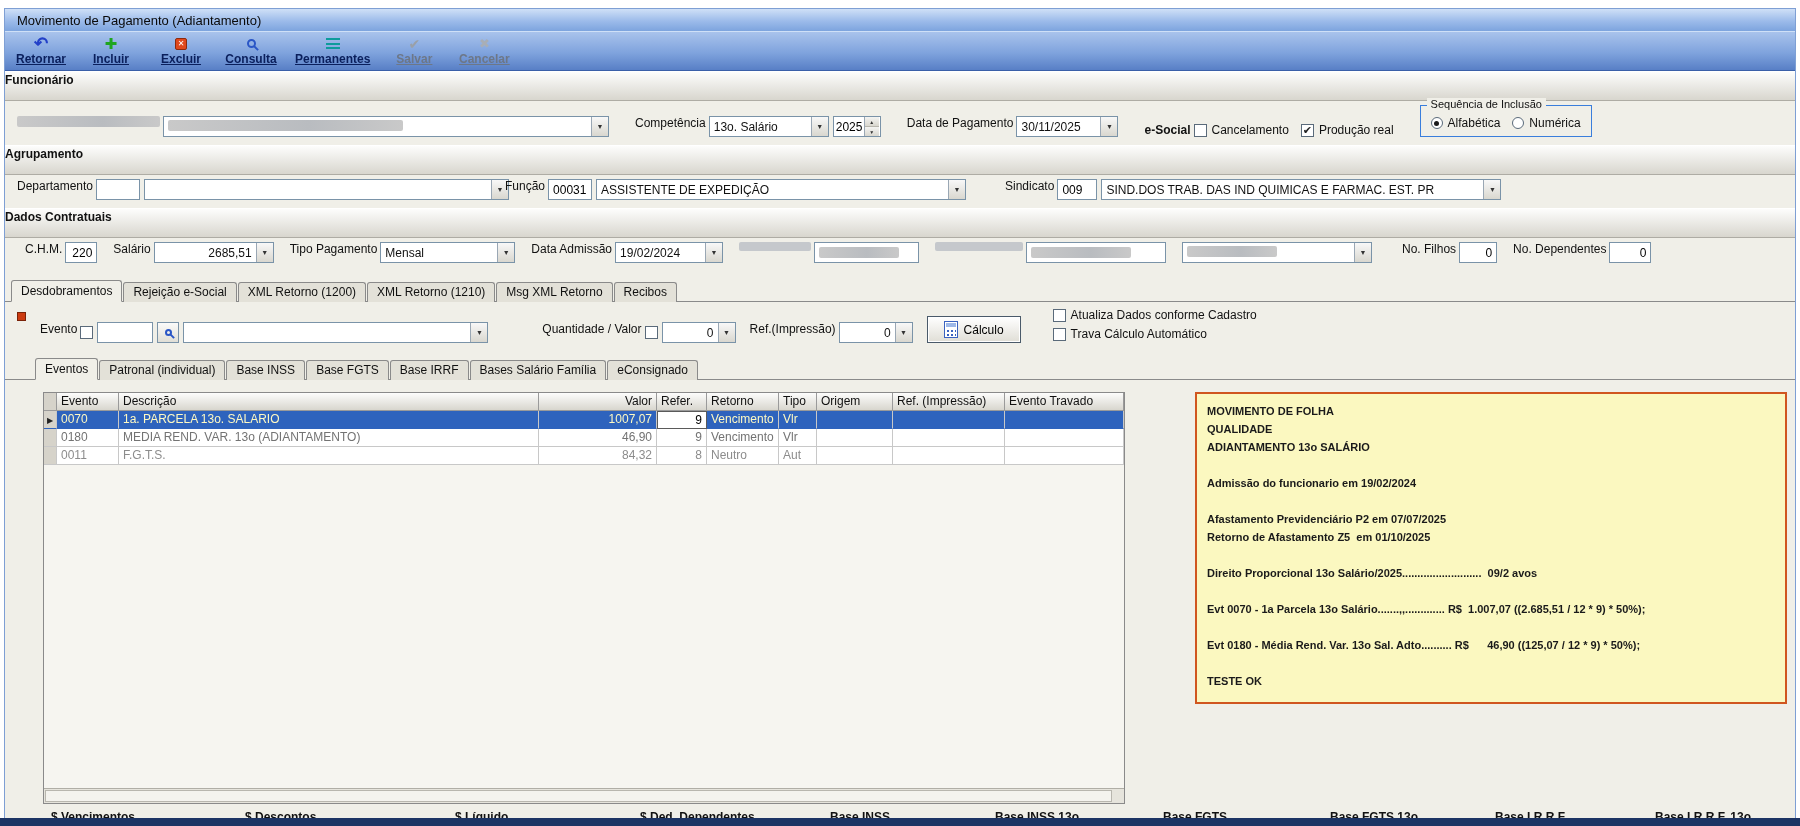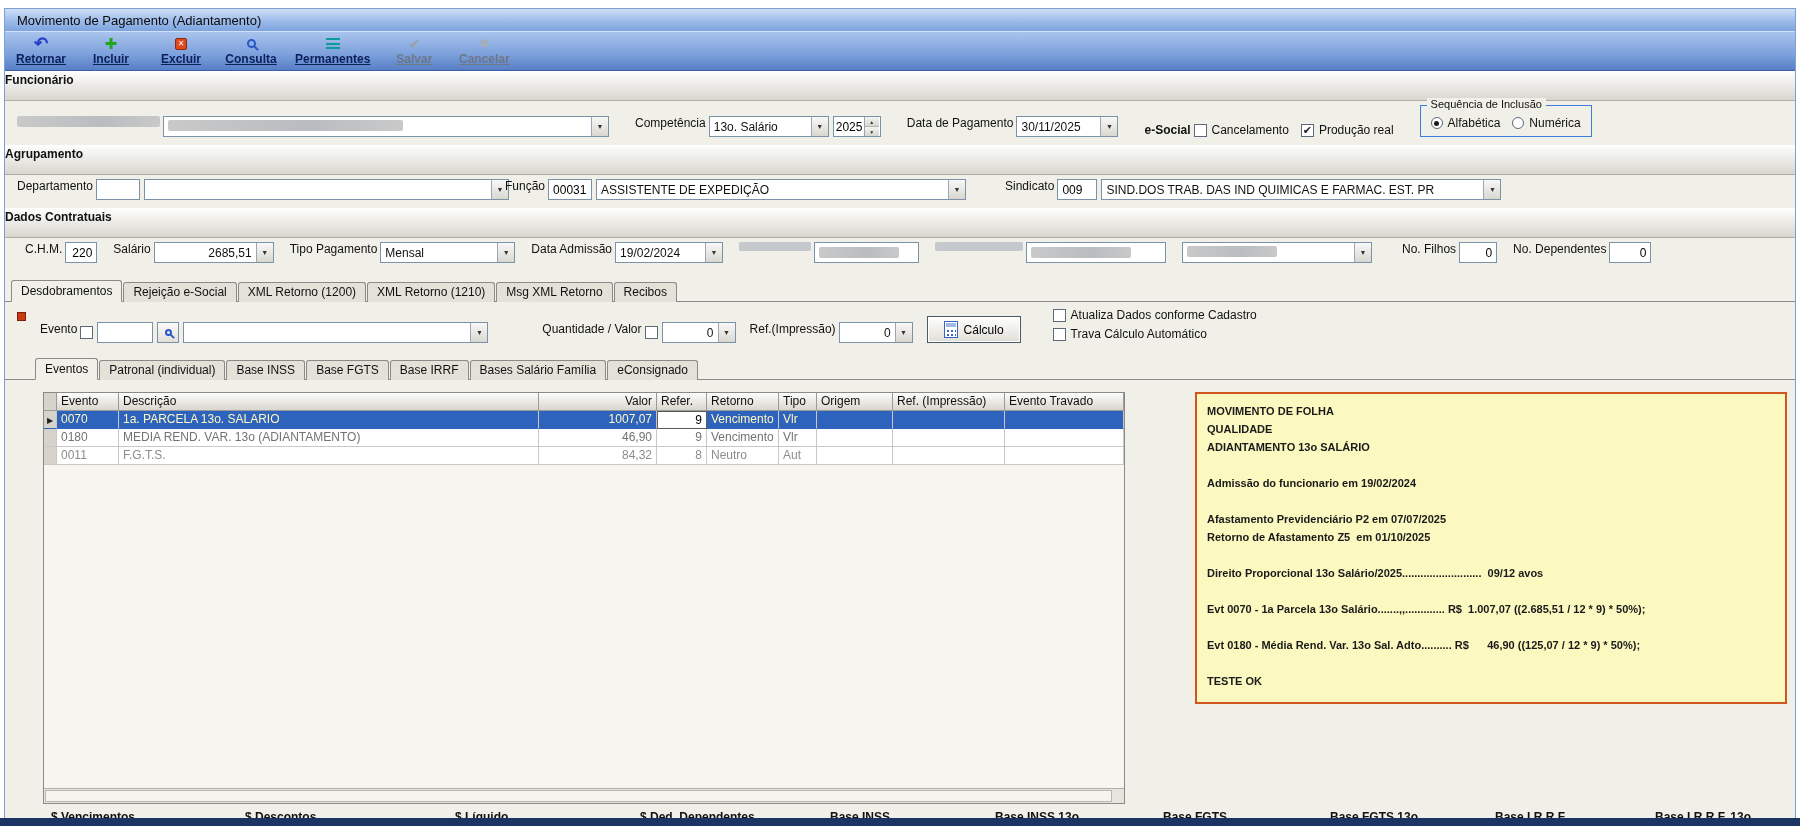--- a/index.html
+++ b/index.html
@@ -466,21 +466,21 @@
     <div class="memo">
       <div class="memo-line">MOVIMENTO DE FOLHA</div>
       <div class="memo-line">QUALIDADE</div>
       <div class="memo-line">ADIANTAMENTO 13o SALÁRIO</div>
       <div class="memo-line"></div>
       <div class="memo-line">Admissão do funcionario em 19/02/2024</div>
       <div class="memo-line"></div>
       <div class="memo-line">Afastamento Previdenciário P2 em 07/07/2025</div>
       <div class="memo-line">Retorno de Afastamento Z5  em 01/10/2025</div>
       <div class="memo-line"></div>
-      <div class="memo-line">Direito Proporcional 13o Salário/2025..........................  09/12 avos</div>
+      <div class="memo-line">Direito Proporcional 13o Salário/2025..........................  09/2 avos</div>
       <div class="memo-line"></div>
       <div class="memo-line">Evt 0070 - 1a Parcela 13o Salário.......,,............. R$  1.007,07 ((2.685,51 / 12 * 9) * 50%);</div>
       <div class="memo-line"></div>
       <div class="memo-line">Evt 0180 - Média Rend. Var. 13o Sal. Adto.......... R$      46,90 ((125,07 / 12 * 9) * 50%);</div>
       <div class="memo-line"></div>
       <div class="memo-line">TESTE OK</div>
     </div>
   </div>
 
   <div class="footer">

